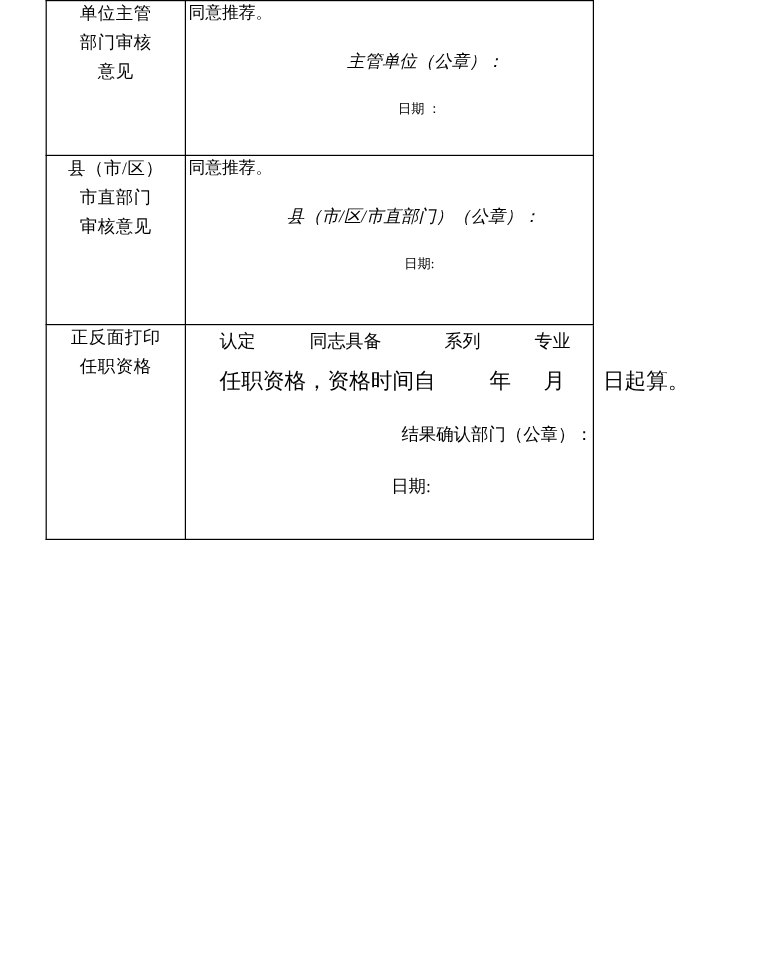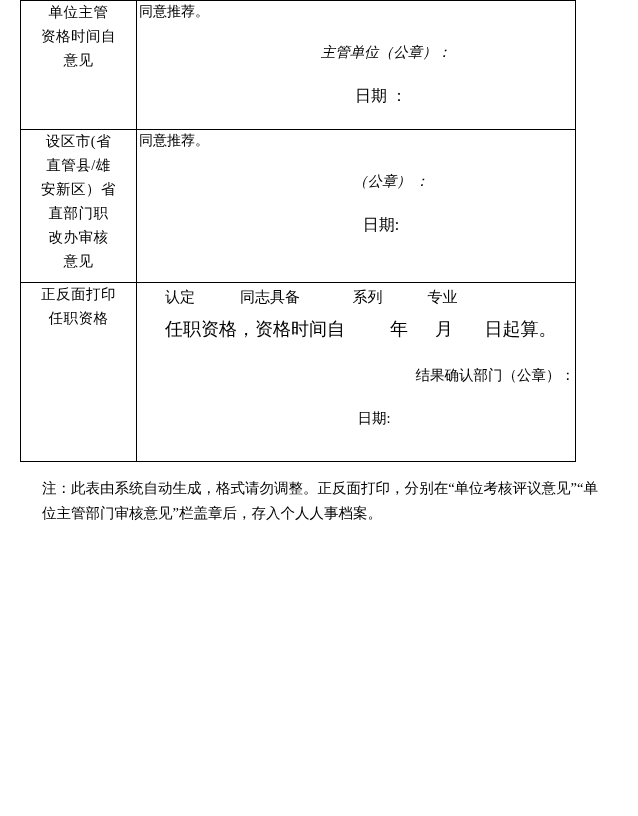--- a/index.html
+++ b/index.html
@@ -16,22 +16,22 @@
     overflow: hidden;
   }
   .page {
     position: relative;
     width: 638px;
     height: 816px;
     box-sizing: border-box;
   }
   table.form {
     border-collapse: collapse;
-    width: 556px;
-    margin: 0 0 0 20px;
+    width: 457px;
+    margin: 0 0 0 38px;
     table-layout: fixed;
   }
   table.form td {
     border: 1px solid #000000;
     vertical-align: top;
     padding: 0;
   }
   td.label {
     width: 116px;
     text-align: center;
@@ -54,21 +54,21 @@
     font-size: 14.5px;
     line-height: 1.6;
     margin-top: 18px;
     text-align: center;
     font-style: italic;
   }
   .sig.indent1 { padding-left: 60px; }
   .sig.indent2 { padding-left: 40px; }
   .sig.indent3 { padding-left: 70px; }
   .date {
-    font-size: 16px;
+    font-size: 11px;
     line-height: 1.6;
     margin-top: 18px;
     text-align: center;
     padding-left: 50px;
   }
   .r1 .body { height: 128px; }
   .r2 .body { height: 140px; }
   .r3 .body { height: 152px; }
   .r4 .body { height: 178px; }
 
@@ -113,57 +113,53 @@
 
   <table class="form">
     <colgroup>
         <col style="width:116px">
         <col>
       </colgroup>
     <tbody>
       <tr class="r1">
         <td class="label">
           <div>单位主管</div>
-          <div>资格时间自</div>
+          <div>部门审核</div>
           <div>意见</div>
         </td>
         <td class="body">
           <div class="row-top">同意推荐。</div>
           <div class="sig indent1">主管单位（公章）：</div>
           <div class="date">日期 ：</div>
         </td>
       </tr>
 
-
-      <tr class="r3">
+      <tr class="r2">
         <td class="label">
-          <div>设区市(省</div>
-          <div>直管县/雄</div>
-          <div>安新区）省</div>
-          <div>直部门职</div>
-          <div>改办审核</div>
-          <div>意见</div>
+          <div>县（市/区）</div>
+          <div>市直部门</div>
+          <div>审核意见</div>
         </td>
         <td class="body">
           <div class="row-top">同意推荐。</div>
-          <div class="sig indent3">（公章） ：</div>
+          <div class="sig indent2">县（市/区/市直部门）（公章）：</div>
           <div class="date">日期:</div>
         </td>
       </tr>
+
 
       <tr class="r4">
         <td class="label">
           <div>正反面打印</div>
           <div>任职资格</div>
         </td>
         <td class="body">
           <div class="cert-line1">认定            同志具备              系列            专业</div>
           <div class="cert-line2">任职资格，资格时间自          年      月       日起算。</div>
           <div class="cert-conf">结果确认部门（公章）：</div>
           <div class="cert-date">日期:</div>
         </td>
       </tr>
     </tbody>
   </table>
 
-  <div class="note">注：此表由系统自动生成，格式请勿调整。正反面打印，分别在“单位考核评议意见”“单位主管部门审核意见”栏盖章后，存入个人人事档案。</div>
 
 </div>
 
 </body></html>

